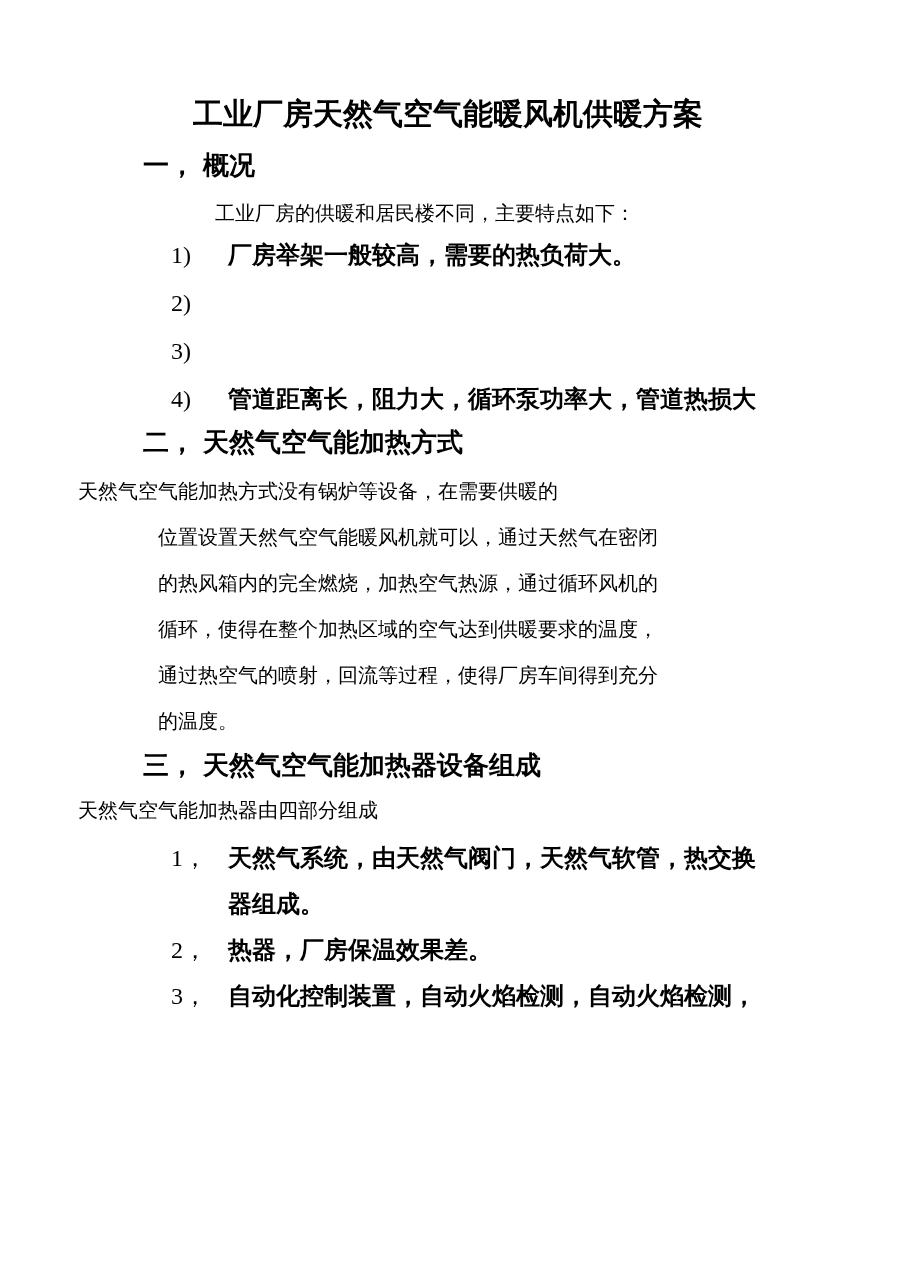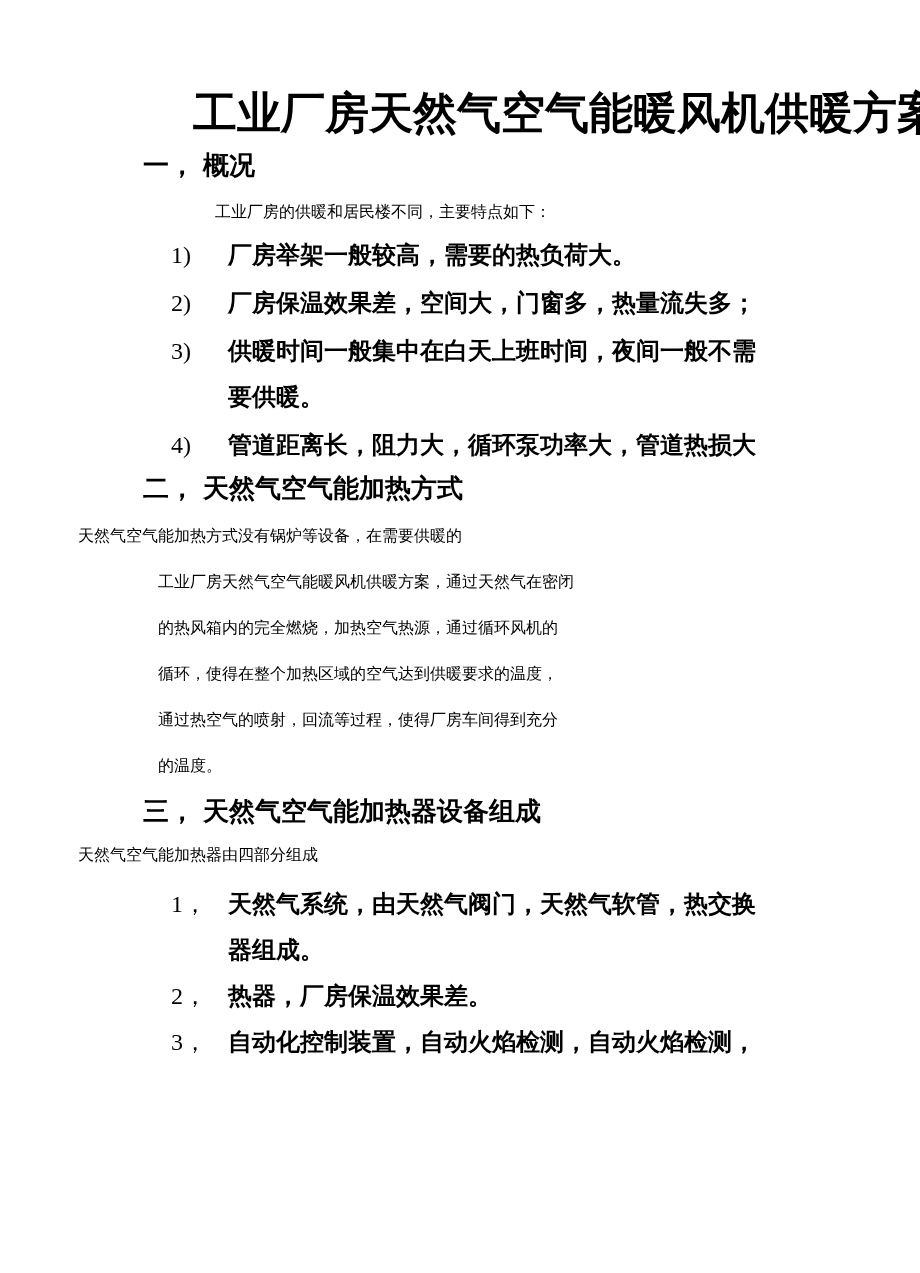--- a/index.html
+++ b/index.html
@@ -9,42 +9,41 @@
     color: #000000;
     font-family: "Liberation Serif", serif;
   }
   .page {
     position: relative;
     width: 920px; height: 1273px;
     background: #ffffff;
     overflow: hidden;
   }
   .doc-title {
-    font-size: 44px;
+    font-size: 30px;
     font-weight: bold;
     line-height: 54px;
     margin: 87px 0 0 193px;
     letter-spacing: 0;
     white-space: nowrap;
   }
   .heading {
     display: flex;
     font-size: 26px;
     font-weight: bold;
     line-height: 46px;
     margin-left: 143px;
     white-space: nowrap;
   }
   .heading .h-marker { width: 60px; flex: none; }
   .para .line {
-    font-size: 16px;
+    font-size: 20px;
     line-height: 46px;
     margin-left: 158px;
     white-space: nowrap;
-    font-family: Liberation Mono, monospace;
   }
   .para .line.first-lg { margin-left: 215px; }
   .para .line.first-sm { margin-left: 78px; }
   .item {
     display: flex;
     font-size: 24px;
     line-height: 46px;
     margin-left: 171px;
     white-space: nowrap;
   }
@@ -70,48 +69,41 @@
 
   <div class="item" style="margin-top:-4px">
     <span class="marker">1)</span>
     <div class="item-lines">
       <div class="line">厂房举架一般较高，需要的热负荷大。</div>
     </div>
   </div>
 
   <div class="item" style="margin-top:2px">
     <span class="marker">2)</span>
-    <div class="item-lines">
-      <div class="line">厂房保温效果差，空间大，门窗多，热量流失多；</div>
-    </div>
   </div>
 
   <div class="item" style="margin-top:2px">
     <span class="marker">3)</span>
-    <div class="item-lines">
-      <div class="line">供暖时间一般集中在白天上班时间，夜间一般不需</div>
-      <div class="line">要供暖。</div>
-    </div>
   </div>
 
   <div class="item" style="margin-top:2px">
     <span class="marker">4)</span>
     <div class="item-lines">
       <div class="line">管道距离长，阻力大，循环泵功率大，管道热损大</div>
     </div>
   </div>
 
   <div class="heading" style="margin-top:-2px">
     <span class="h-marker">二，</span>
     <span class="h-text">天然气空气能加热方式</span>
   </div>
 
   <div class="para" style="margin-top:2px">
     <div class="line first-sm">天然气空气能加热方式没有锅炉等设备，在需要供暖的</div>
-    <div class="line">工业厂房天然气空气能暖风机供暖方案，通过天然气在密闭</div>
+    <div class="line">位置设置天然气空气能暖风机就可以，通过天然气在密闭</div>
     <div class="line">的热风箱内的完全燃烧，加热空气热源，通过循环风机的</div>
     <div class="line">循环，使得在整个加热区域的空气达到供暖要求的温度，</div>
     <div class="line">通过热空气的喷射，回流等过程，使得厂房车间得到充分</div>
     <div class="line">的温度。</div>
   </div>
 
   <div class="heading" style="margin-top:-1px">
     <span class="h-marker">三，</span>
     <span class="h-text">天然气空气能加热器设备组成</span>
   </div>

